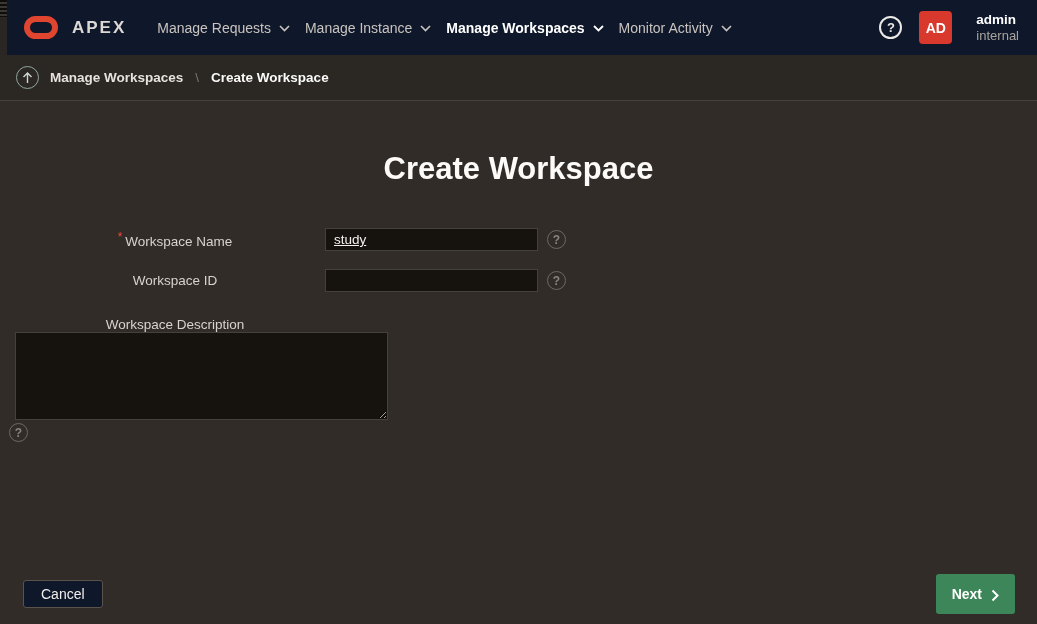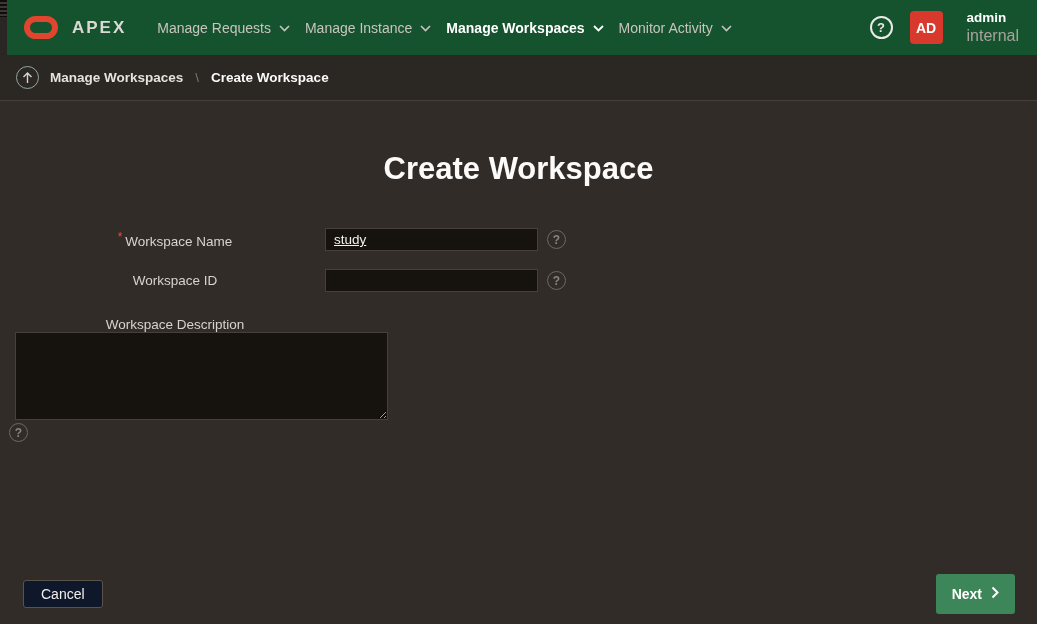--- a/index.html
+++ b/index.html
@@ -8,21 +8,21 @@
     width: 1037px; height: 624px;
     background: #312c28;
     font-family: "Liberation Sans", sans-serif;
     color-scheme: dark;
     overflow: hidden;
     position: relative;
   }
 
   
   .navbar {
-    height: 55px; background: #14532d;
+    height: 55px; background: #0f172a;
     display: flex; align-items: center;
     padding-right: 18px;
   }
   .edge-strip { width: 7px; align-self: stretch; background: #2a2624; flex: none; }
   .edge-strip::before {
     content: ''; display: block; height: 17px;
     background: repeating-linear-gradient(to bottom, #0e0d0c 0 2px, #3b3733 2px 4px);
   }
   .logo-ring {
     width: 34px; height: 23px; flex: none;
@@ -47,21 +47,21 @@
     display: flex; align-items: center; justify-content: center; cursor: pointer;
   }
   .user-chip { display: flex; align-items: center; gap: 24px; cursor: pointer; }
   .avatar {
     width: 33px; height: 33px; background: #d9382c; border-radius: 4px;
     color: #fff; font-weight: bold; font-size: 14px;
     display: flex; align-items: center; justify-content: center;
   }
   .user-block { line-height: 1.2; }
   .user-name { color: #ffffff; font-weight: bold; font-size: 13.5px; }
-  .user-context { color: #a9a39d; font-size: 16px; }
+  .user-context { color: #a9a39d; font-size: 13px; }
 
   
   .breadcrumb-bar {
     height: 46px; background: #2b2723; border-bottom: 1px solid #45403a;
     display: flex; align-items: center; padding: 0 16px; gap: 11px;
   }
   .up-circle {
     width: 23px; height: 23px; flex: none;
     border: 1.5px solid #93a7a2; border-radius: 50%; color: #cfd8d5;
     display: flex; align-items: center; justify-content: center; cursor: pointer;
@@ -136,21 +136,21 @@
     display: flex; justify-content: space-between; align-items: center;
   }
   .btn { border-radius: 3px; font-family: "Liberation Sans", sans-serif; cursor: pointer; }
   .btn-cancel {
     background: #0f172a; border: 1px solid #59534c;
     color: #f1efec; font-size: 14px; padding: 5px 17px;
   }
   .btn-next {
     background: #3d8659; border: none;
     color: #ffffff; font-size: 14px; font-weight: bold;
-    padding: 12px 16px; display: flex; align-items: flex-start; gap: 9px;
+    padding: 12px 16px; display: flex; align-items: flex-end; gap: 9px;
   }
 </style>
 </head>
 <body>
 
 <header class="navbar">
   <div class="edge-strip"></div>
   <div class="logo-ring"></div>
   <div class="brand">APEX</div>
 

